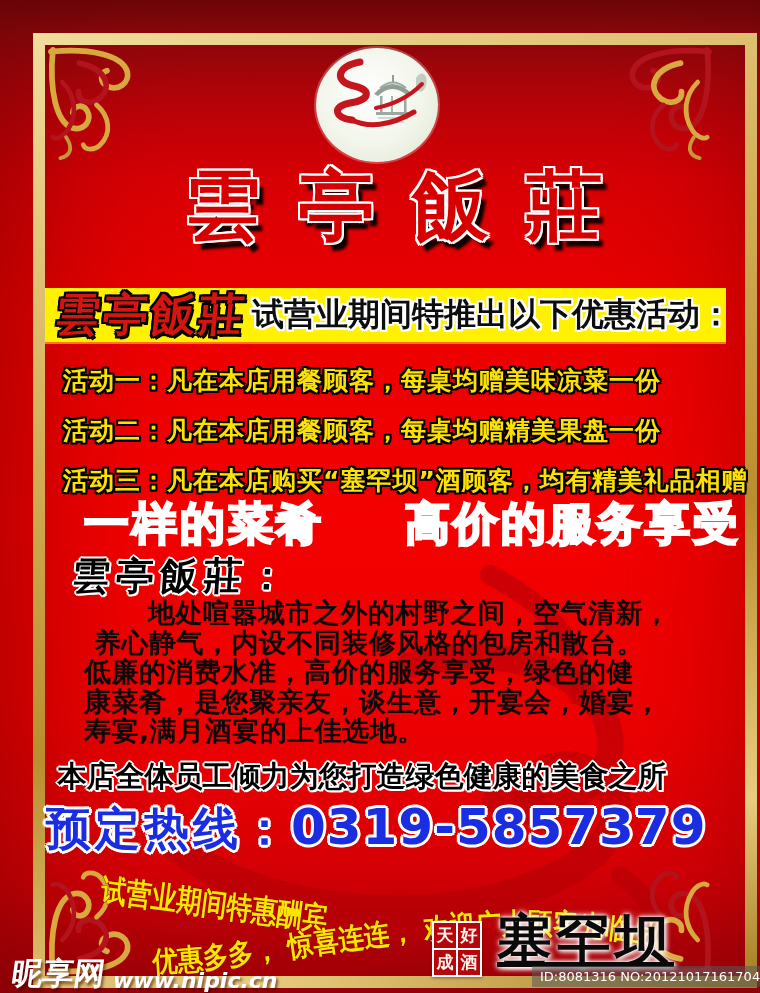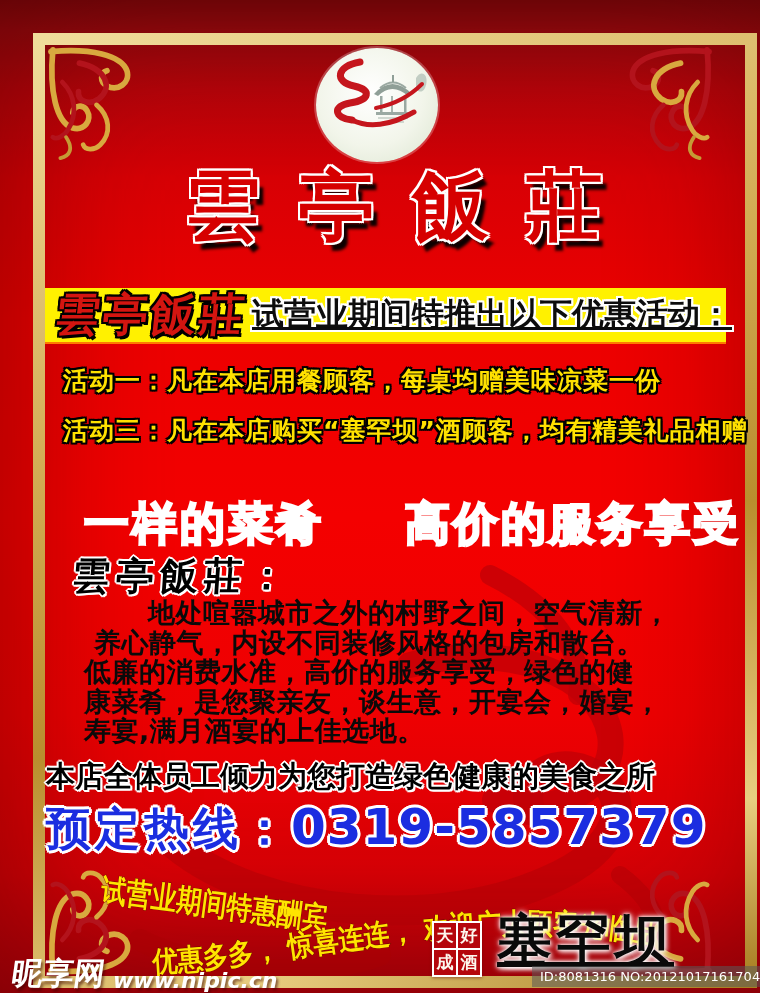--- a/index.html
+++ b/index.html
@@ -34,21 +34,21 @@
       6px 8px 3px rgba(0,0,0,.95);}
   
   .banner{position:absolute;left:45px;top:288px;width:681px;height:54px;background:#fff100;
     border-bottom:2px solid #ff7a00;z-index:4;display:flex;align-items:center;white-space:nowrap;}
   .banner .brand{font-family:"DejaVu Serif",serif;font-size:45px;font-weight:bold;color:#d41510;
     letter-spacing:3px;margin-left:10px;transform:skewX(-6deg);
     text-shadow:-2px 0 0 #000,2px 0 0 #000,0 -2px 0 #000,0 2px 0 #000,
       -2px -2px 0 #000,2px -2px 0 #000,-2px 2px 0 #000,3px 3px 0 #000;}
   .banner .btext{font-size:32px;font-weight:900;color:#0d0d0d;margin-left:5px;
     text-shadow:-2px 0 0 #fff,2px 0 0 #fff,0 -2px 0 #fff,0 2px 0 #fff,
-      -2px -2px 0 #fff,2px -2px 0 #fff,-2px 2px 0 #fff,2px 2px 0 #fff;text-decoration:underline;}
+      -2px -2px 0 #fff,2px -2px 0 #fff,-2px 2px 0 #fff,2px 2px 0 #fff;}
   
   .activities{position:absolute;left:63px;top:364px;z-index:4;white-space:nowrap;}
   .activity{font-size:25px;font-weight:900;color:#ffe100;letter-spacing:1px;margin-bottom:17px;
     text-shadow:-2px 0 0 #000,2px 0 0 #000,0 -2px 0 #000,0 2px 0 #000,
       -2px -2px 0 #000,2px -2px 0 #000,-2px 2px 0 #000,2px 2px 0 #000;}
   
   .slogan{position:absolute;left:0;top:494px;width:760px;height:56px;z-index:4;}
   .slogan span{position:absolute;font-size:45px;font-weight:900;letter-spacing:3px;
     color:rgba(255,255,255,0);-webkit-text-stroke:2.5px #ffffff;white-space:nowrap;}
   .slogan .s-left{left:84px;}
@@ -56,21 +56,21 @@
   
   .about-heading{position:absolute;left:72px;top:551px;z-index:4;font-size:38px;font-weight:bold;
     color:#000;font-family:"DejaVu Serif",serif;letter-spacing:6px;transform:skewX(-4deg);
     text-shadow:-2px 0 0 #fff,2px 0 0 #fff,0 -2px 0 #fff,0 2px 0 #fff,
       -1px -1px 0 #fff,1px -1px 0 #fff,-1px 1px 0 #fff,2px 2px 0 #fff;white-space:nowrap;}
   .paragraph{position:absolute;left:84px;top:598px;z-index:4;color:#0a0a0a;font-weight:900;
     font-size:27px;line-height:29.5px;letter-spacing:.5px;white-space:nowrap;}
   .paragraph .ind1{padding-left:64px;}
   .paragraph .ind2{padding-left:10px;}
   
-  .pledge{position:absolute;left:46px;width:632px;top:757px;z-index:4;
+  .pledge{position:absolute;left:46px;width:632px;top:757px;z-index:4;text-align:center;
     font-family:"DejaVu Serif",serif;font-size:29px;font-weight:bold;color:#000;white-space:nowrap;
     text-shadow:-2px 0 0 #fff,2px 0 0 #fff,0 -2px 0 #fff,0 2px 0 #fff,
       -1px -1px 0 #fff,1px -1px 0 #fff,-1px 1px 0 #fff,2px 2px 0 #fff;}
   .hotline{position:absolute;left:46px;width:655px;top:798px;z-index:4;text-align:center;
     color:#1b2de0;font-weight:900;white-space:nowrap;
     text-shadow:-3px 0 0 #fff,3px 0 0 #fff,0 -3px 0 #fff,0 3px 0 #fff,
       -2px -2px 0 #fff,2px -2px 0 #fff,-2px 2px 0 #fff,2px 2px 0 #fff;}
   .hotline .hl-label{font-size:45px;letter-spacing:4px;}
   .hotline .hl-number{font-size:50px;letter-spacing:1px;}
   
@@ -176,20 +176,21 @@
 
   <div class="title">雲亭飯莊</div>
 
   <div class="banner">
     <span class="brand">雲亭飯莊</span>
     <span class="btext">试营业期间特推出以下优惠活动：</span>
   </div>
 
   <div class="activities">
     <div class="activity">活动一：凡在本店用餐顾客，每桌均赠美味凉菜一份</div>
+    <div class="activity">活动二：凡在本店用餐顾客，每桌均赠精美果盘一份</div>
     <div class="activity">活动三：凡在本店购买“塞罕坝”酒顾客，均有精美礼品相赠</div>
   </div>
 
   <div class="slogan">
     <span class="s-left">一样的菜肴</span>
     <span class="s-right">高价的服务享受</span>
   </div>
 
   <div class="about-heading">雲亭飯莊：</div>
   <div class="paragraph">

